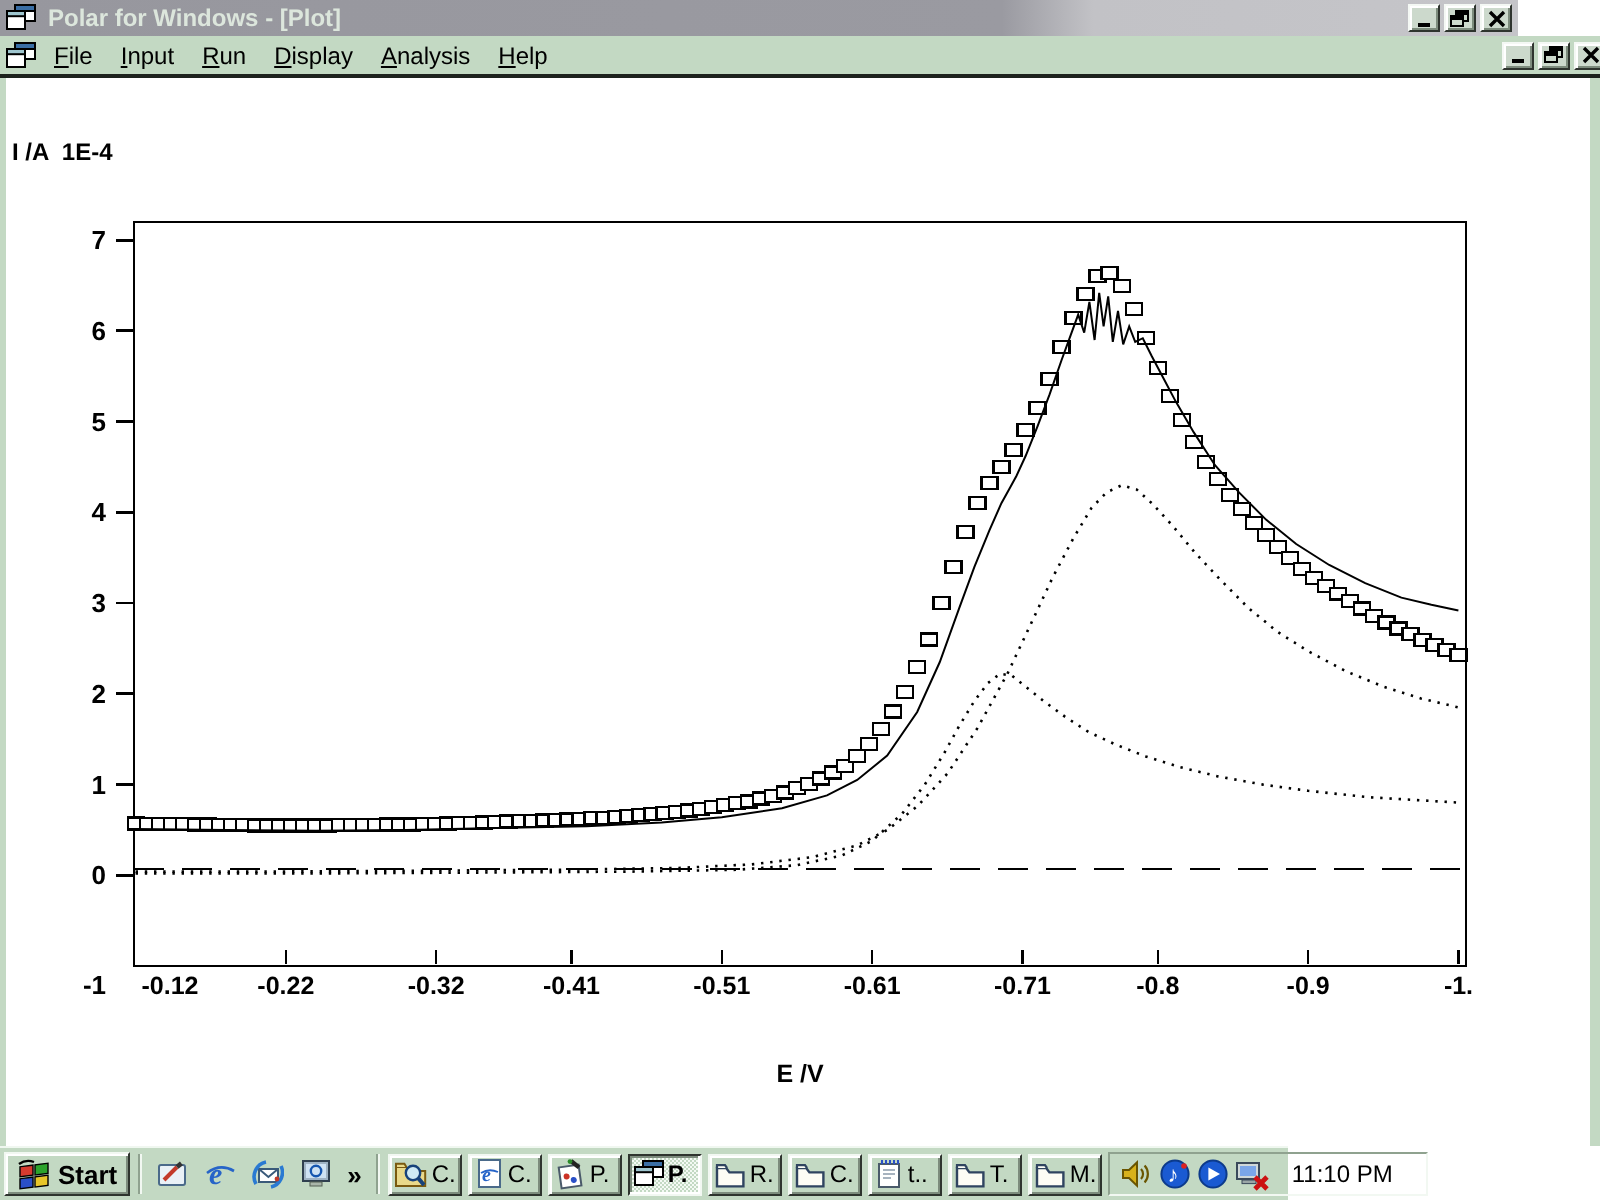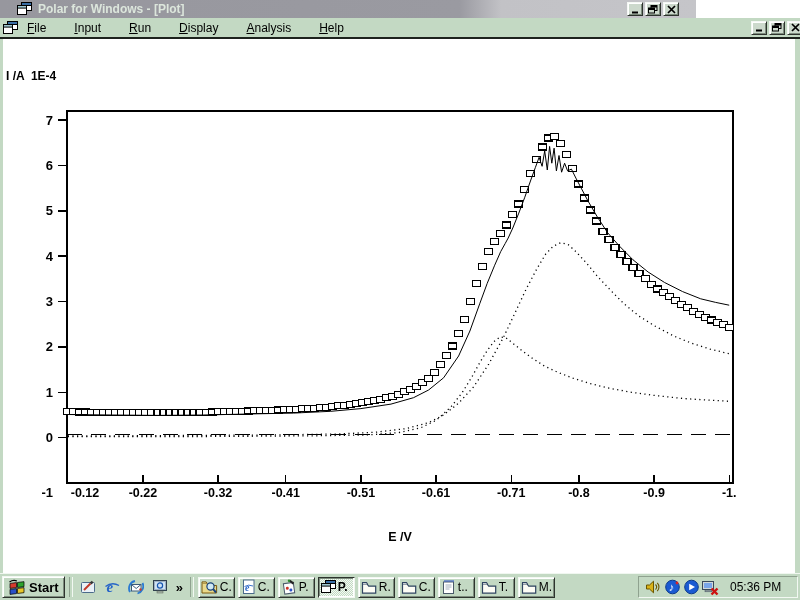--- a/index.html
+++ b/index.html
@@ -1,41 +1,41 @@
 <!DOCTYPE html>
 <html><head>
 <meta charset="utf-8">
 <style>
   html,body{margin:0;padding:0;background:#555;}
   .screen{position:relative;width:800px;height:600px;background:#ffffff;overflow:hidden;
           font-family:"Liberation Sans",sans-serif;-webkit-font-smoothing:none;}
   
-  .titlebar{position:absolute;left:0;top:0;width:696px;height:18px;box-sizing:border-box;
+  .titlebar{position:absolute;left:0;top:0;width:759px;height:18px;box-sizing:border-box;
     background:linear-gradient(to right,#97979e 0%,#9a9aa1 66%,#c2c2c6 72%,#c5c5c9 100%);
-    display:flex;align-items:center;padding:0 17px;}
+    display:flex;align-items:center;padding:0 3px;}
   .title-text{color:#dce6dc;font-weight:bold;font-size:12px;margin-left:4px;white-space:pre;}
   .winbtns{margin-left:auto;display:flex;gap:2px;align-items:center;}
   .winbtn{width:16px;height:14px;background:#ccd9cc;box-sizing:border-box;
     border:1px solid;border-color:#f4f8f4 #2e342e #2e342e #f4f8f4;
     box-shadow:inset 1px 1px 0 #ffffff,inset -1px -1px 0 #7d8c7d;
     display:flex;align-items:center;justify-content:center;padding:0;}
   
   .menubar{position:absolute;left:0;top:18px;width:800px;height:19px;box-sizing:content-box;
     background:#c3d9c3;border-bottom:2px solid #1d221d;display:flex;align-items:center;padding-left:3px;}
   .menu-item{font-size:12px;color:#000;padding:2px 7px;cursor:default;}
   .menu-item u{text-decoration:underline;}
   .mdi-icon{margin-right:2px;display:flex;align-items:center;}
   
   .client{position:absolute;left:0;top:39px;width:800px;height:534px;background:#fff;box-sizing:border-box;
     border-left:3px solid #c3d9c3;border-right:5px solid #c3d9c3;}
   .ylabel{position:absolute;left:6px;top:41px;font-size:12px;font-weight:bold;color:#000;white-space:pre;margin-top:28px;}
   svg.plot{position:absolute;left:0;top:39px;}
   svg.plot text{font-family:"Liberation Sans",sans-serif;font-weight:bold;fill:#000;}
   
-  .taskbar{position:absolute;left:0;top:573px;width:800px;height:27px;box-sizing:border-box;
+  .taskbar{position:absolute;left:0;top:573px;width:644px;height:27px;box-sizing:border-box;
     background:#c3d9c3;border-top:1px solid #f0f7f0;display:flex;align-items:center;
     padding:2px 2px;gap:3px;}
   .raised{background:#c3d9c3;box-sizing:border-box;
     border:1px solid;border-color:#f2f8f2 #2e342e #2e342e #f2f8f2;
     box-shadow:inset 1px 1px 0 #ffffff,inset -1px -1px 0 #7d8c7d;}
   .start-btn{height:22px;display:flex;align-items:center;gap:3px;padding:0 5px;font-size:13px;font-weight:bold;color:#000;}
   .groove{width:2px;height:20px;border-left:1px solid #8fa28f;border-right:1px solid #f2f8f2;margin:0 1px;}
   .ql{display:flex;align-items:center;gap:2px;}
   .ql-btn{width:22px;height:21px;display:flex;align-items:center;justify-content:center;background:transparent;}
   .chevron{font-size:13px;font-weight:bold;padding:0 3px;color:#000;}
@@ -91,21 +91,21 @@
 
   <div class="menubar" id="menubar">
     <span class="mdi-icon" id="mdi-icon">
         <svg width="15" height="14" viewBox="0 0 15 14">
           <rect x="4.5" y="0.5" width="10" height="8" fill="#fff" stroke="#000"></rect>
           <rect x="4.5" y="0.5" width="10" height="3" fill="#3a6ea5" stroke="#000"></rect>
           <rect x="0.5" y="3.5" width="9" height="9" fill="#fff" stroke="#000"></rect>
           <rect x="0.5" y="3.5" width="9" height="2.6" fill="#9fc6cf" stroke="#000"></rect>
         </svg>
       </span>
-    <span id="menu-items" style="display:flex;align-items:flex-end;gap:14px;">
+    <span id="menu-items" style="display:flex;align-items:flex-end;">
         <span class="menu-item"><u>F</u>ile</span>
         <span class="menu-item"><u>I</u>nput</span>
         <span class="menu-item"><u>R</u>un</span>
         <span class="menu-item"><u>D</u>isplay</span>
         <span class="menu-item"><u>A</u>nalysis</span>
         <span class="menu-item"><u>H</u>elp</span>
       </span>
     <span class="winbtns" id="mdi-buttons">
         <span class="winbtn">
           <svg width="9" height="9" viewBox="0 0 9 9">
@@ -455,16 +455,16 @@
           </span>
           <span class="ticon">
             <svg width="18" height="17" viewBox="0 0 18 17">
               <rect x="1.5" y="2.5" width="11" height="8" fill="#cfd8d8" stroke="#3a4a5a"></rect>
               <rect x="3" y="4" width="8" height="5" fill="#7aa6e8"></rect>
               <rect x="4" y="11" width="7" height="1.8" fill="#9aa6a6" stroke="#3a4a5a" stroke-width="0.5"></rect>
               <path d="M10.5 9.5 L16.5 15.5 M16.5 9.5 L10.5 15.5" stroke="#cc1111" stroke-width="2.4"></path>
             </svg>
           </span>
         </span>
-      <span class="tray-clock">05:36 PM</span>
+      <span class="tray-clock">11:10 PM</span>
     </div>
   </div>
 </div>
 
 </body></html>

